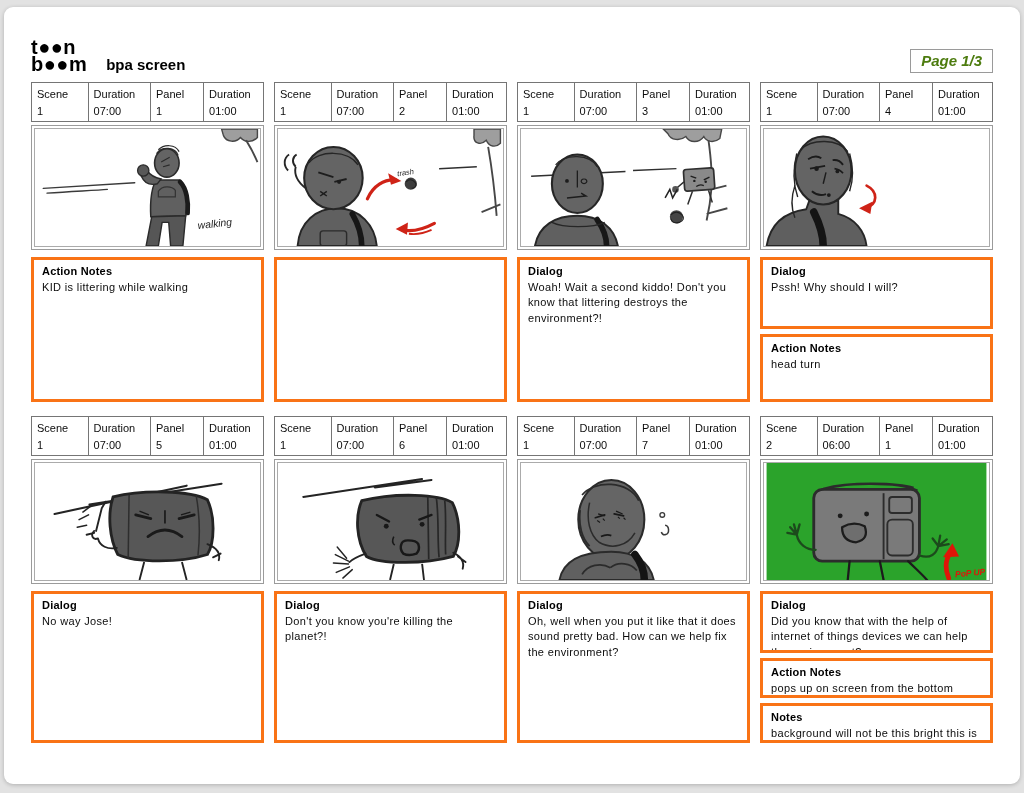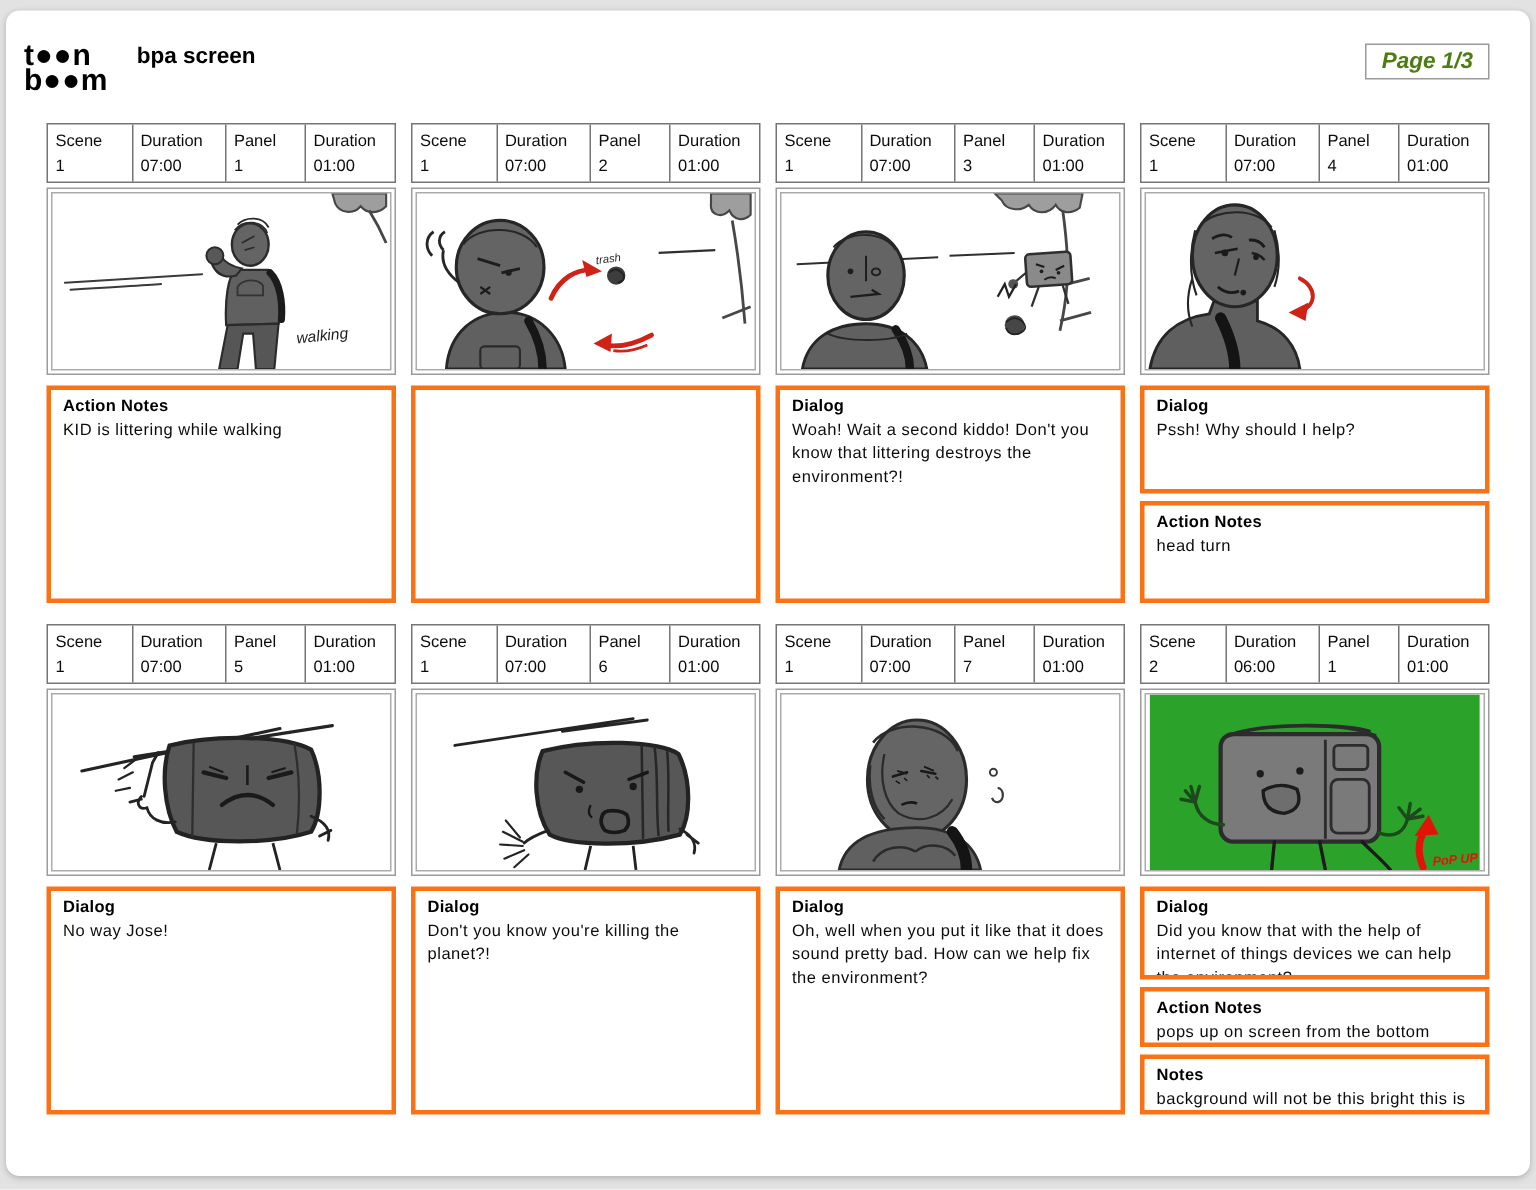--- a/index.html
+++ b/index.html
@@ -8,21 +8,21 @@
     background:#e2e2e2;
     font-family:"Liberation Sans",sans-serif;
     -webkit-font-smoothing:antialiased;
   }
   .page{
     position:absolute;left:4px;top:7px;width:1016px;height:777px;
     background:#ffffff;border-radius:9px;box-shadow:0 1px 4px rgba(0,0,0,.22);
     box-sizing:border-box;
   }
   
-  .topbar{display:flex;align-items:flex-start;padding:22px 27px 0 12px;height:44px;}
+  .topbar{display:flex;align-items:flex-end;padding:22px 27px 0 27px;height:44px;}
   .logo{font-weight:800;font-size:20px;line-height:.84;letter-spacing:.5px;color:#000;white-space:pre;}
   .doc-title{font-size:15px;font-weight:bold;color:#000;margin-left:19px;}
   .pagebox{margin-left:auto;border:1.5px solid #9a9a9a;padding:2px 10px 3px;font-weight:bold;font-size:15px;color:#4d7c0f;font-style:italic;}
   
   .grid{padding:0 27px;display:grid;grid-template-columns:repeat(4,1fr);column-gap:10px;margin-top:9px;}
   .row2{margin-top:14px;}
   .panel{display:flex;flex-direction:column;}
   
   .htable{display:grid;grid-template-columns:24.5% 27% 23% 25.5%;border:1px solid #757575;height:38px;box-sizing:content-box;background:#fff;}
   .hcell{border-right:1px solid #757575;padding:3px 2px 0 5px;font-size:11px;line-height:1.5;color:#0c0c0c;overflow:hidden;}
@@ -246,21 +246,21 @@
           <path d="M48 66 q7 6 15 3" fill="none" stroke="#1b1b1b" stroke-width="2"></path>
           <circle cx="66" cy="70" r="2" fill="#1b1b1b"></circle>
           <path d="M106 60 C118 66 119 80 104 84" fill="none" stroke="#cf2317" stroke-width="2.8" stroke-linecap="round"></path>
           <path d="M98 84 L112 77 L110 90 Z" fill="#cf2317"></path>
         </svg>
       </div>
         </div>
       <div class="caps caps-r1">
         <div class="cap h72">
           <div class="cap-title">Dialog</div>
-          <div class="cap-text">Pssh! Why should I help?</div>
+          <div class="cap-text">Pssh! Why should I will?</div>
         </div>
         <div class="cap grow">
           <div class="cap-title">Action Notes</div>
           <div class="cap-text">head turn</div>
         </div>
       </div>
     </div>
 
   </div>
 

